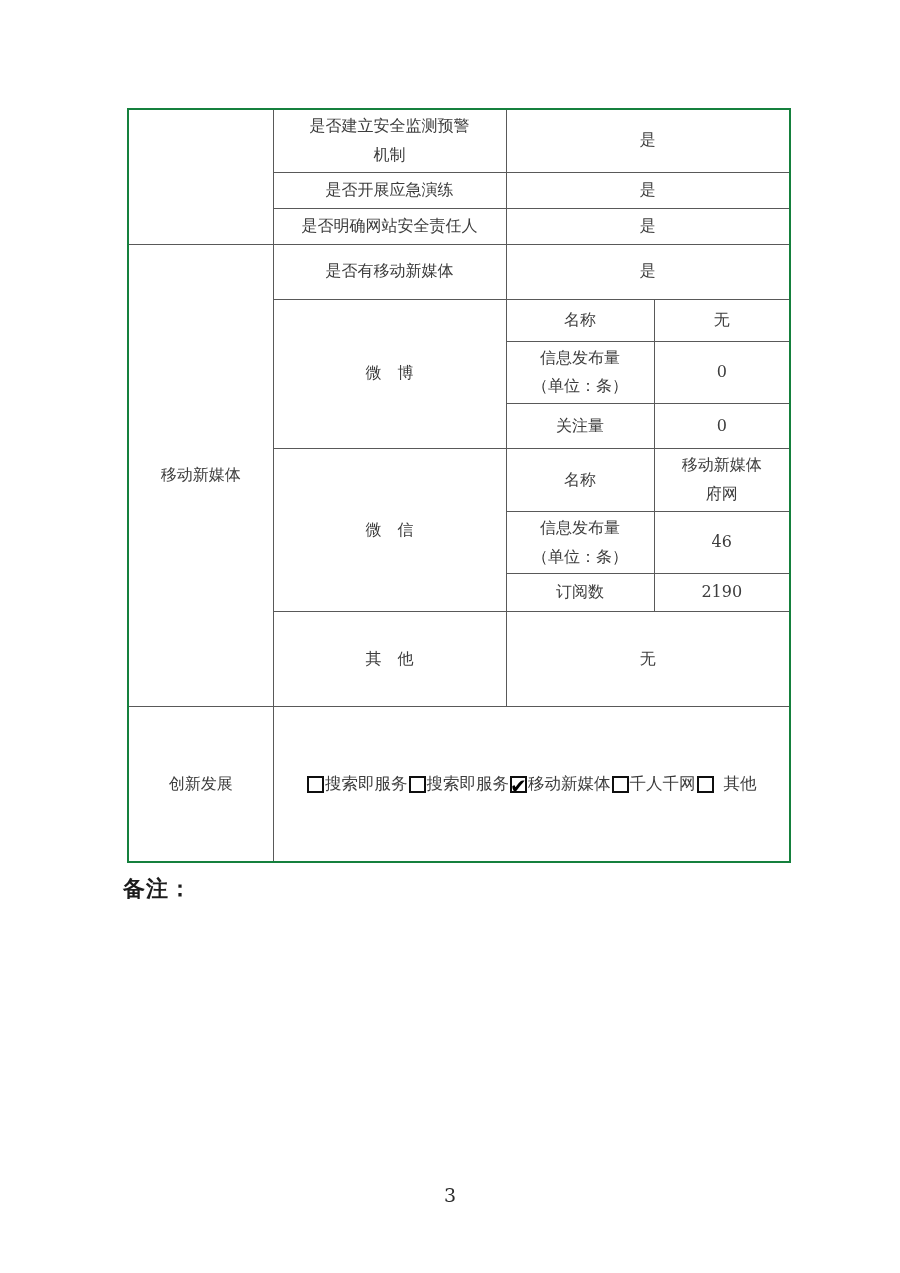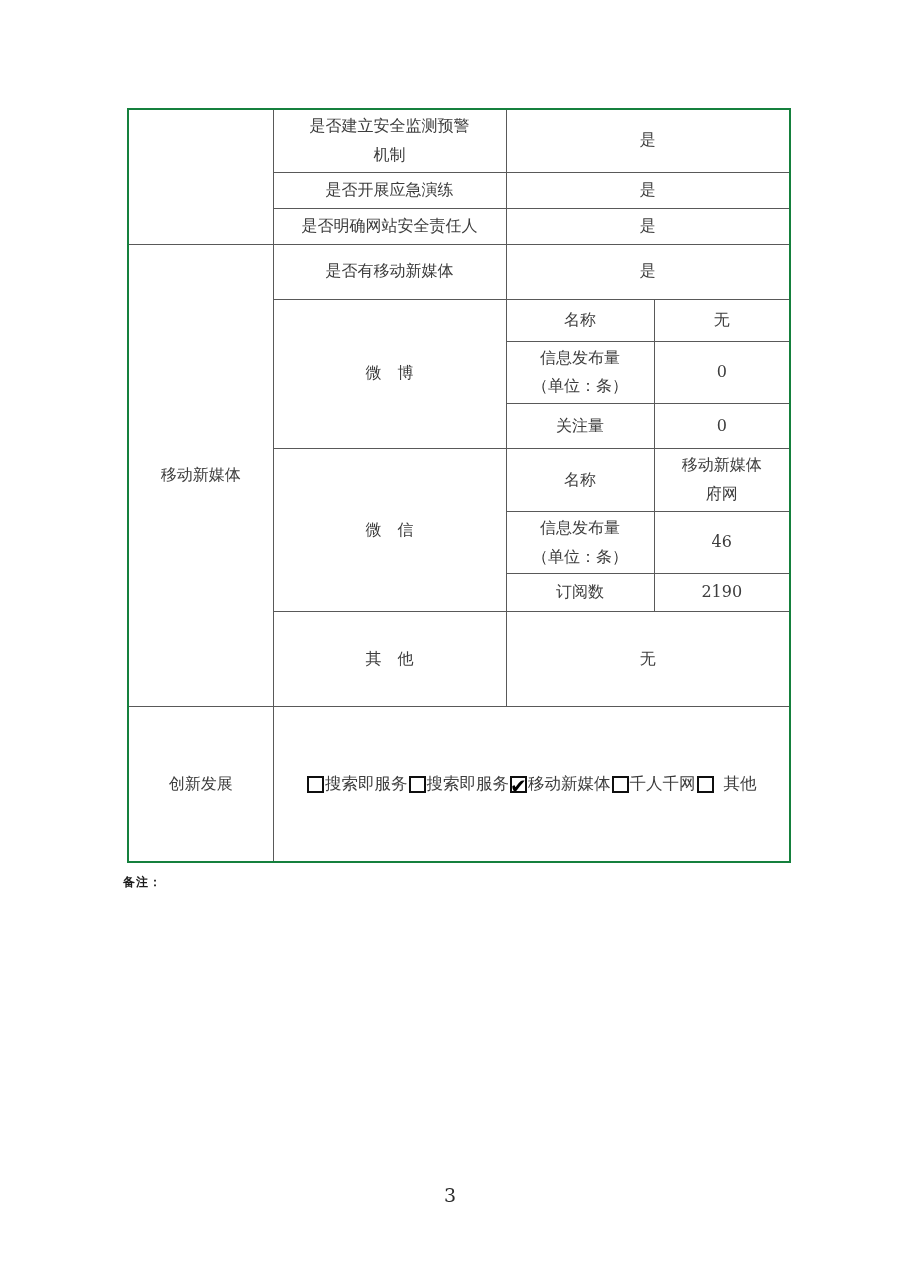--- a/index.html
+++ b/index.html
@@ -60,21 +60,21 @@
     content:"✔";
     position:absolute;
     left:-2px; top:-10px;
     font-size:20px;
     font-weight:bold;
     color:#000000;
     font-family:"DejaVu Sans","Liberation Sans",sans-serif;
   }
   .notes {
     position:absolute; left:123px; top:874px;
-    font-size:12px; font-weight:bold; color:#1c1c1c;
+    font-size:22px; font-weight:bold; color:#1c1c1c;
     letter-spacing:1px;
   }
   .page-number {
     position:absolute; left:0; top:1184px;
     width:900px; text-align:center;
     font-size:19px; color:#2b2b2b;
   }
 </style>
 </head>
 <body>

